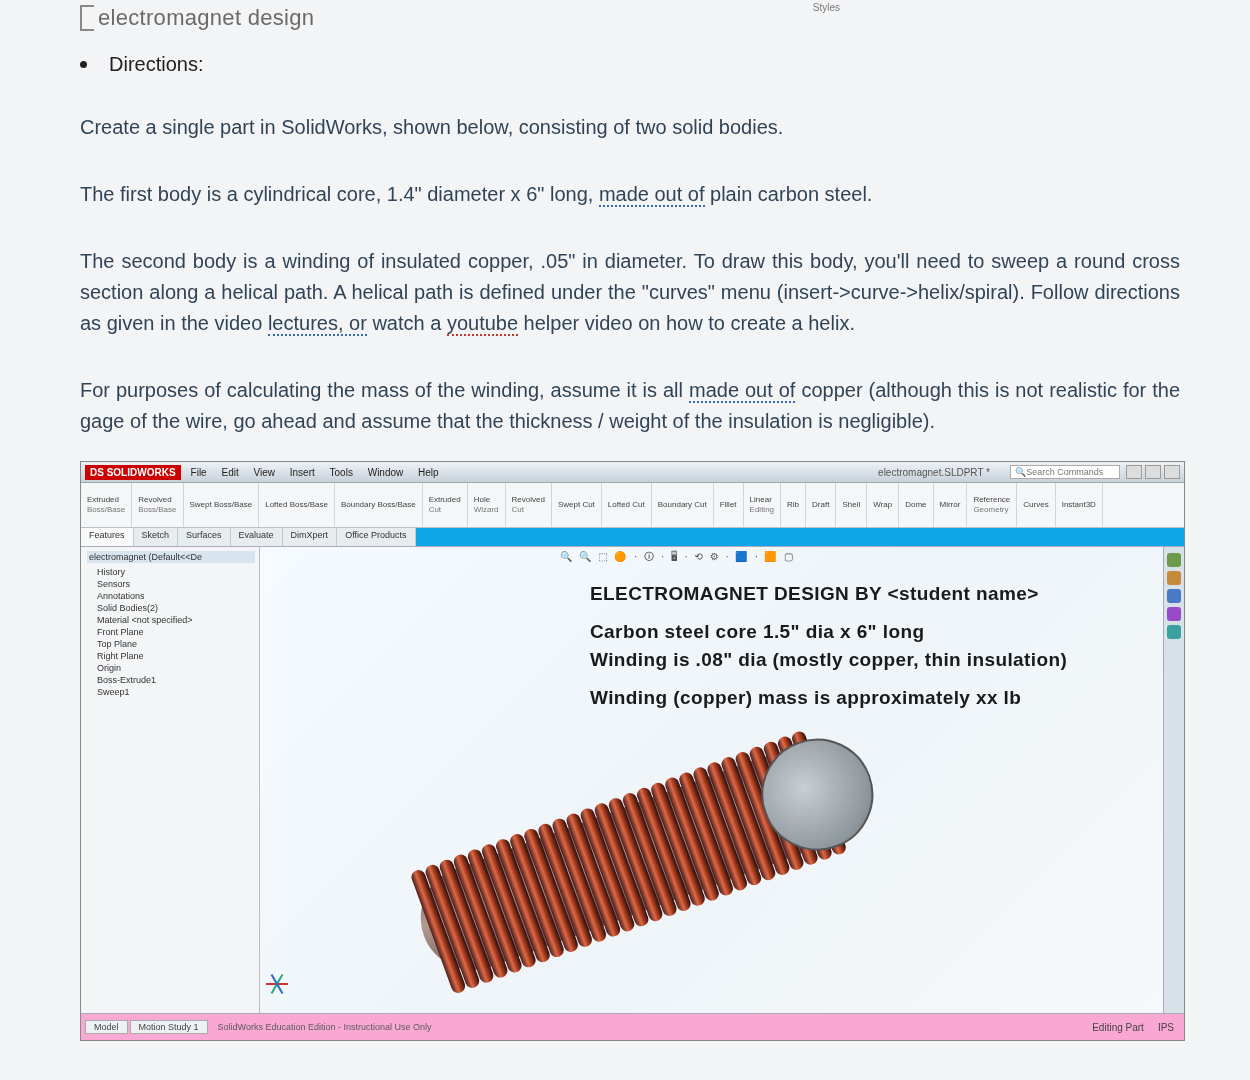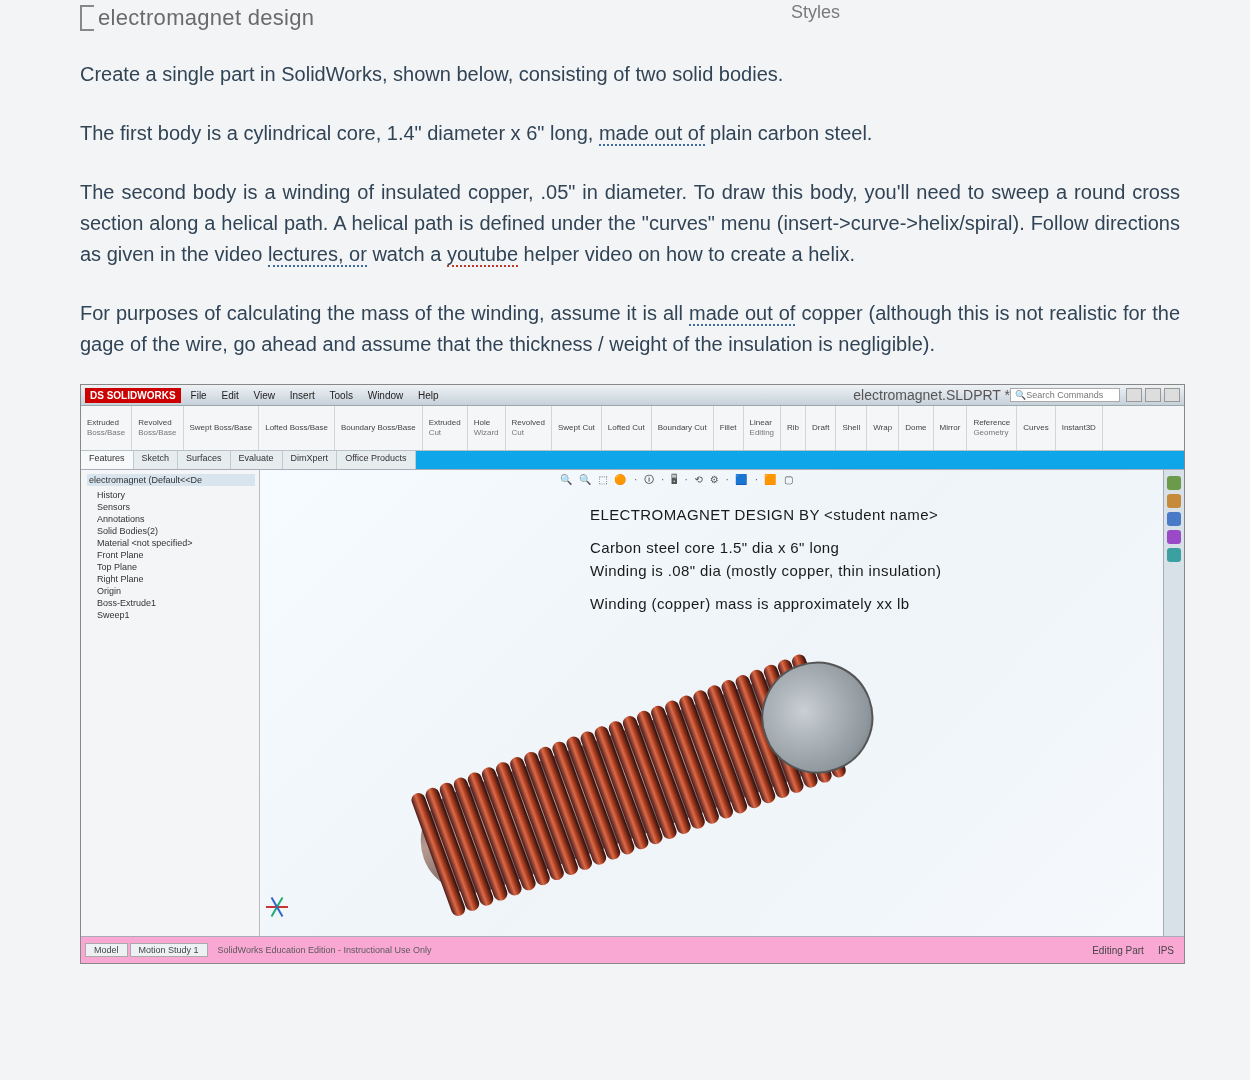--- a/index.html
+++ b/index.html
@@ -1,46 +1,46 @@
 <!DOCTYPE html>
 <html><head>
 <meta charset="utf-8">
 <style>
   html,body{margin:0;padding:0;background:#e9ecef;font-family:"Segoe UI",Arial,sans-serif;color:#2a2a2a}
   .page{width:1250px;height:1080px;background:#f3f4f6;position:relative;overflow:hidden}
   .doc-area{padding:0 70px 0 80px}
   .title-line{font-size:22px;color:#6a6a6a;letter-spacing:0.3px;margin-top:5px;display:flex;}
   .title-line .bar{display:inline-block;width:12px;height:22px;border-left:2px solid #888;border-top:2px solid #888;border-bottom:2px solid #888;margin-right:4px}
-  .styles{position:absolute;top:2px;right:410px;color:#7a7a7a;font-size:18px}
+  .styles{position:absolute;top:2px;right:410px;color:#7a7a7a;font-size:10px}
   .dir-row{display:flex;align-items:center;margin-top:22px}
   .bullet{width:7px;height:7px;border-radius:50%;background:#222;margin-right:22px}
   .dir-label{font-size:20px;color:#222}
-  .para{font-size:20px;color:#314456;line-height:1.55;margin-top:28px;text-align:justify}
+  .para{font-size:20px;color:#314456;line-height:1.55;margin-top:36px;text-align:justify}
   .para .dotted{border-bottom:2px dotted #3a6aa5}
   .para .wave{border-bottom:2px dotted #c0392b;color:#314456}
   .sw-window{margin:24px 65px 0 80px;border:1px solid #888;background:#e8ecef;height:578px;position:relative;font-family:Tahoma,Arial,sans-serif;font-size:10px;color:#222}
   .sw-top{display:flex;align-items:center;height:20px;background:linear-gradient(#eef2f5,#c7d1da);border-bottom:1px solid #9aa}
   .sw-logo{background:#c00;color:#fff;font-weight:bold;padding:2px 5px;margin:16px 4px;font-size:10px}
   .sw-menu span{margin:0 6px;color:#222}
-  .sw-docname{margin-left:auto;color:#555;font-size:14px}
+  .sw-docname{margin-left:auto;margin-right:20px;color:#555;font-size:10px}
   .sw-search{margin-right:6px;background:#fff;border:1px solid #aaa;padding:1px 4px;font-size:9px;color:#777;width:100px;display:flex;align-items:center}
   .sw-winbtns{display:flex;gap:3px;margin-right:4px}
   .sw-winbtns span{width:14px;height:12px;border:1px solid #999;background:#ddd;display:inline-block}
   .sw-ribbon{display:flex;height:44px;background:#f4f6f8;border-bottom:1px solid #b8c0c8}
   .rib-cell{border-right:1px solid #cfd6dc;padding:2px 6px;display:flex;flex-direction:column;justify-content:center;line-height:10px;font-size:8px;color:#444}
   .rib-cell .sub{color:#777}
   .sw-tabs{display:flex;height:18px;background:#0ea5e9;border-bottom:1px solid #aab}
   .sw-tab{padding:2px 8px;border-right:1px solid #bcc;font-size:9px;color:#333;background:#e7ecef}
   .sw-tab.active{background:#f8f9fa}
   .sw-body{display:flex;height:470px}
   .sw-tree{width:168px;background:#f3f5f7;border-right:1px solid #bbb;padding:4px 4px 4px 6px;font-size:9px;color:#333}
   .sw-tree .hdr{background:#d8e4ee;padding:1px 2px;margin-bottom:3px}
   .sw-tree .item{padding:1px 0 1px 10px;white-space:nowrap;overflow:hidden}
   .sw-canvas{flex:1;position:relative;background:linear-gradient(135deg,#f6fbff 0%,#eef4f8 50%,#f6f9fc 100%)}
-  .sw-notes{position:absolute;top:36px;left:330px;font-family:"Century Gothic",Arial,sans-serif;font-size:15px;color:#1a1a1a;font-weight:400;letter-spacing:0.4px}
+  .sw-notes{position:absolute;top:36px;left:330px;font-family:"Century Gothic",Arial,sans-serif;font-size:19px;color:#1a1a1a;font-weight:700;letter-spacing:0.4px}
   .sw-notes div{margin-bottom:6px}
   .helix{position:absolute;left:110px;top:160px;width:540px;height:300px;transform:rotate(-20deg)}
   .core{position:absolute;left:40px;top:98px;width:430px;height:104px;background:linear-gradient(#6e5a5a,#b59a90 40%,#6e5a5a);border-radius:52px/52px}
   .core-end{position:absolute;right:26px;top:96px;width:108px;height:108px;border-radius:50%;background:radial-gradient(circle at 40% 40%,#c9cfd3,#8e979d 70%,#666);border:2px solid #555}
   .coil{position:absolute;width:14px;height:130px;border-radius:8px;background:linear-gradient(90deg,#4a1a1a,#d96a4a 40%,#b04020 60%,#2a0d0d)}
   .triad{position:absolute;left:6px;bottom:34px;font-size:14px}
   .triad .ax{position:absolute;width:22px;height:2px}
   .sw-status{position:absolute;left:0;right:0;bottom:0;height:26px;background:#f9a8d4;border-top:1px solid #aab;display:flex;align-items:center;font-size:10px;color:#444}
   .sw-status .tabbar{display:flex;margin-left:4px}
   .sw-status .stab{padding:1px 8px;border:1px solid #aaa;background:#eef1f4;margin-right:2px;font-size:9px}
@@ -56,20 +56,24 @@
 <div class="page">
 
   <div class="styles">Styles</div>
 
   <div class="doc-area">
     <div class="title-line">
       <span class="bar"></span>
       <span>electromagnet design</span>
     </div>
 
+    <div class="dir-row">
+      <span class="bullet"></span>
+      <span class="dir-label">Directions:</span>
+    </div>
 
     <div class="para">Create a single part in SolidWorks, shown below, consisting of two solid bodies.</div>
 
     <div class="para">
       <span>The first body is a cylindrical core, 1.4" diameter x 6" long, </span><span class="dotted">made out of</span><span> plain carbon steel.</span>
     </div>
 
     <div class="para">
       <span>The second body is a winding of insulated copper, .05" in diameter. To draw this body, you'll need to sweep a round cross section along a helical path. A helical path is defined under the "curves" menu (insert-&gt;curve-&gt;helix/spiral). Follow directions as given in the video </span><span class="dotted">lectures, or</span><span> watch a </span><span class="wave">youtube</span><span> helper video on how to create a helix.</span>
     </div>

